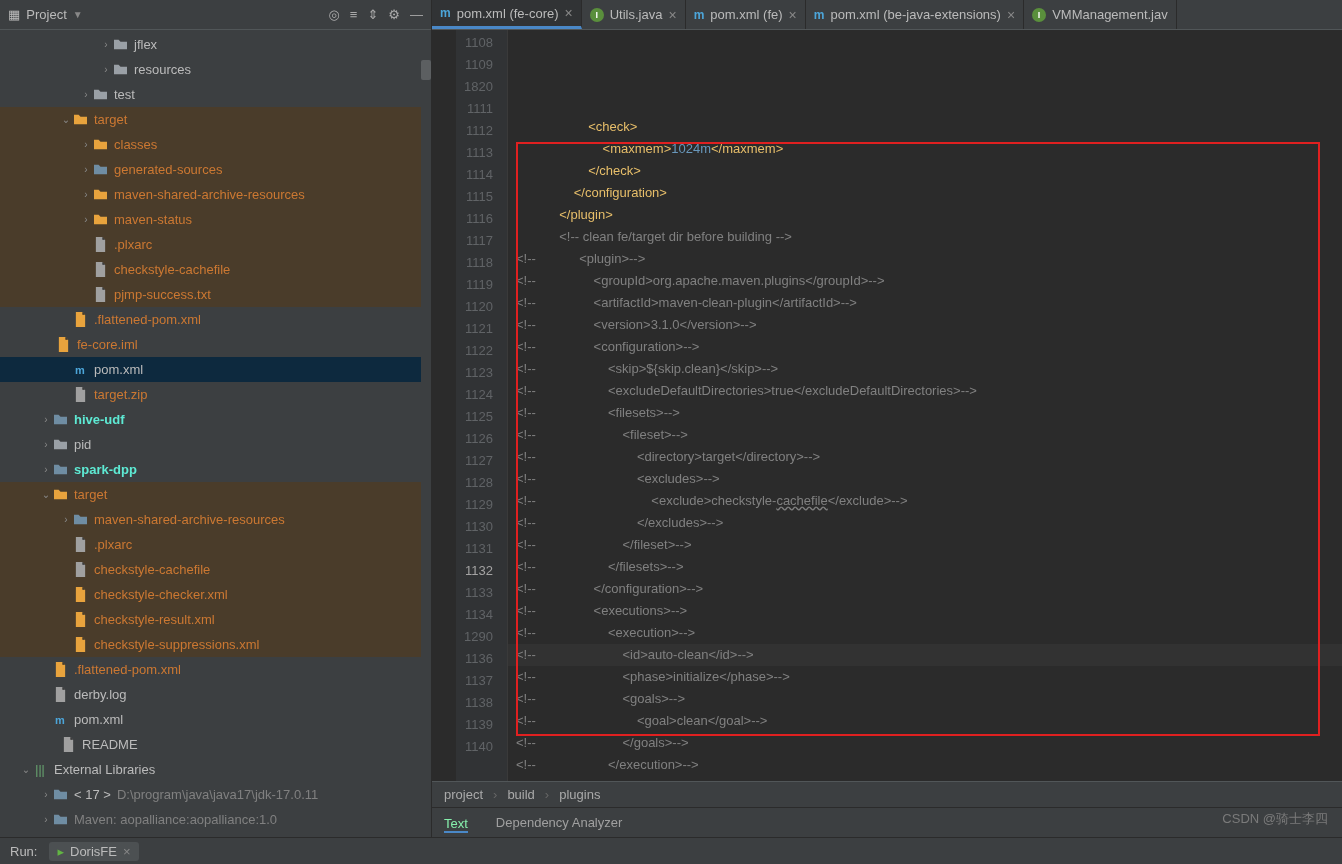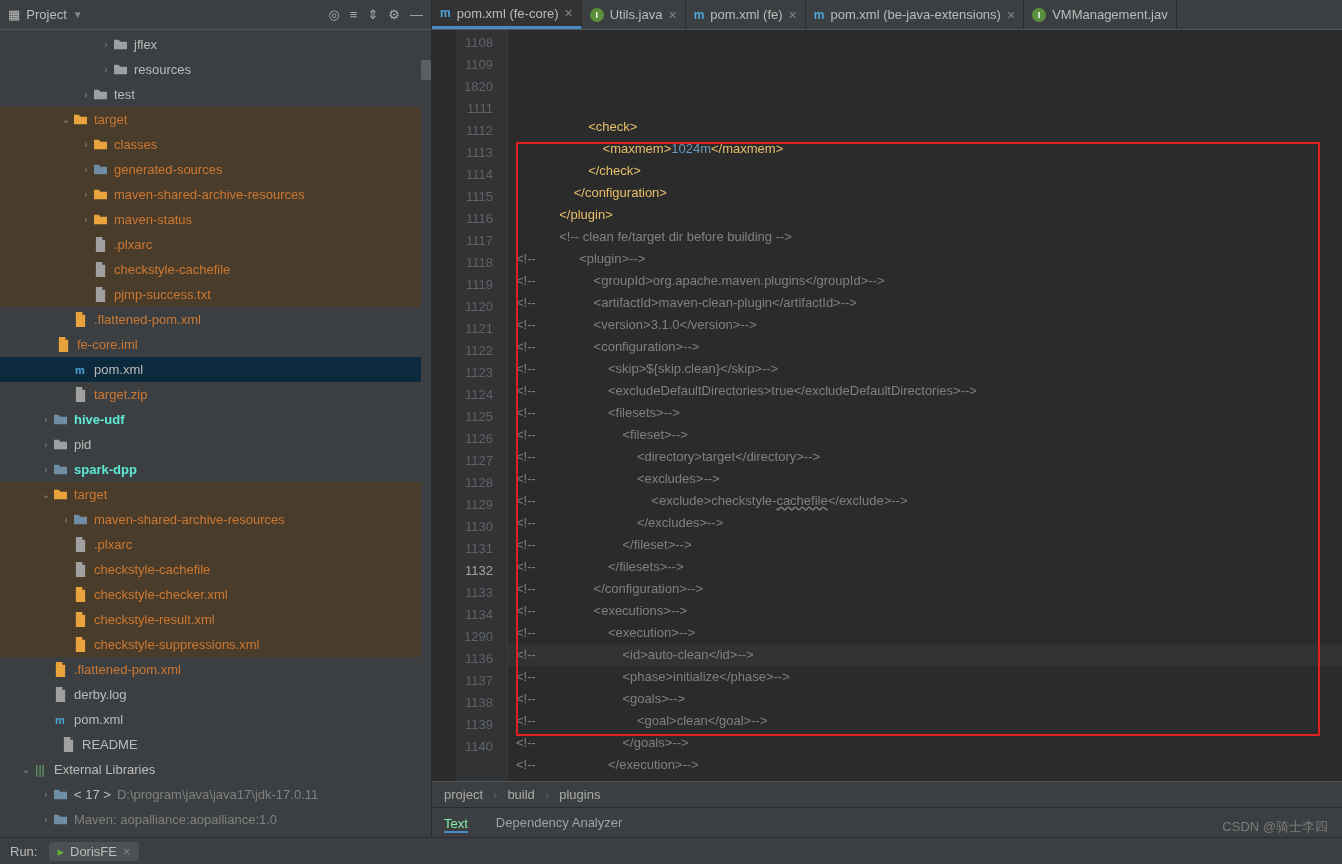--- a/index.html
+++ b/index.html
@@ -52,21 +52,21 @@
 .red-box { position: absolute; border: 2px solid #e02020; pointer-events: none; }
 
 .breadcrumb { height: 26px; display: flex; align-items: center; padding: 0 12px; gap: 10px; background: #3c3f41; border-top: 1px solid #515658; color: #aaa; font-size: 13px;}
 .bc-sep { color: #666; }
 .sub-tabs { height: 30px; display: flex; align-items: center; padding: 0 12px; gap: 28px; background: #3c3f41; border-top: 1px solid #2b2b2b; color: #a0a0a0; }
 .sub-tabs .st.active { color: #86efac; border-bottom: 2px solid #4a88c7; margin-bottom: -4px;}
 
 .statusbar { height: 27px; background: #3c3f41; display: flex; align-items: center; padding: 0 10px; gap: 12px; border-top: 1px solid #2b2b2b; color: #bbb; justify-content: space-between;}
 .run-tab { display: flex; align-items: center; gap: 6px; background: #4c5052; padding: 2px 8px; border-radius: 3px;}
 .run-tab .close { color: #888; }
-.watermark { position: absolute; right: 14px; bottom: 28px; color: #7a7a7a; font-size: 13px; z-index: 50;}
+.watermark { position: absolute; right: 14px; bottom: 36px; color: #7a7a7a; font-size: 13px; z-index: 50;}
 
 svg.folder-svg { width:15px; height:13px; }
 svg.file-svg { width:13px; height:15px; }
 </style>
 </head>
 <body>
 
 <div class="root">
   <div class="main">
 

